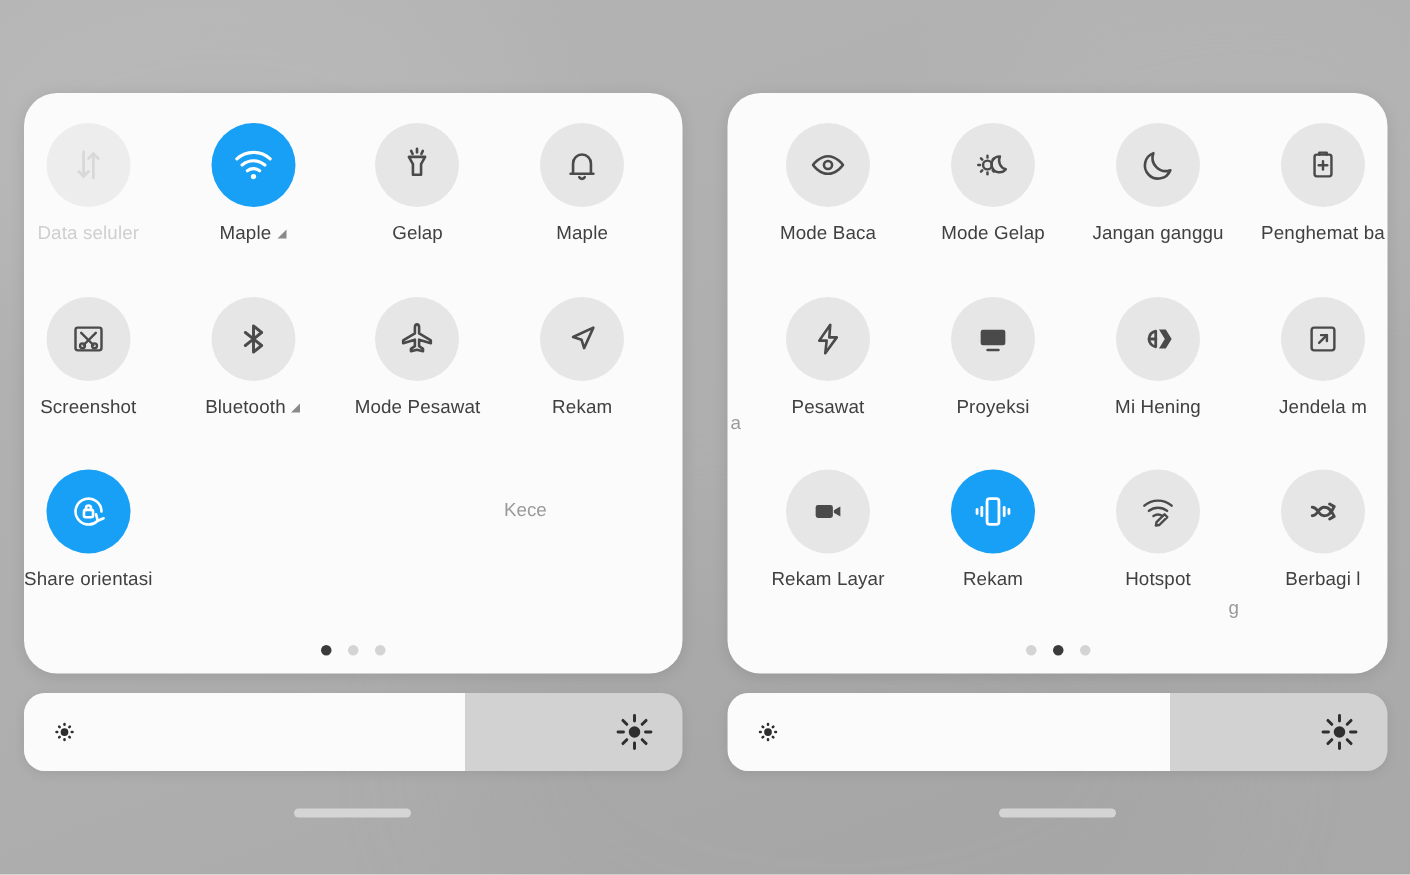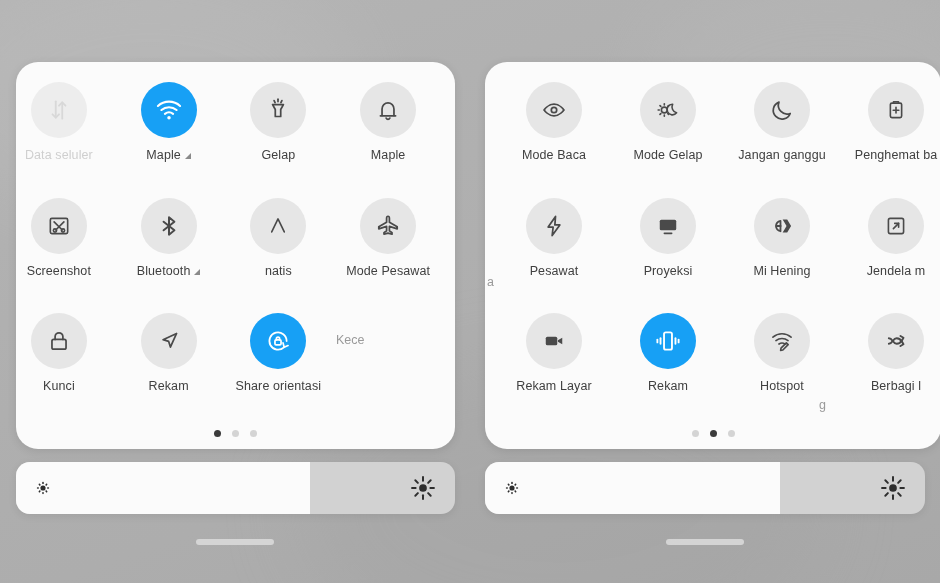--- a/index.html
+++ b/index.html
@@ -21,21 +21,21 @@
   .phone.left{left:0;}
   .phone.right{left:470px;}
 
   
   .cc-card{
     position:absolute;left:16px;top:62px;width:439px;height:387px;
     background:#fbfbfb;border-radius:22px;
     box-shadow:0 2px 10px rgba(0,0,0,.10);
     overflow:hidden;
   }
-  .phone.right .cc-card{left:15px;width:440px;padding-left:16px;}
+  .phone.right .cc-card{left:15px;width:440px;}
 
   .tiles{
     position:absolute;left:0;top:0;width:100%;height:100%;
     display:grid;grid-template-columns:repeat(4,1fr);
     grid-template-rows:repeat(3,1fr);
     padding:14px 0 26px 0;box-sizing:border-box;
   }
   
   .tiles.shift-left{transform:translateX(-12px);}
   .tiles.shift-right{transform:translateX(12px);}
@@ -193,53 +193,32 @@
             <svg width="26" height="26" viewBox="0 0 24 24" fill="none" stroke-width="1.8" stroke-linecap="round" stroke-linejoin="round">
               <path d="M7 8l10 8-5 4V4l5 4-10 8"></path>
             </svg>
           </div>
           <div class="lbl">
             <span>Bluetooth</span>
             <i class="caret"></i>
           </div>
         </div>
 
-        <div class="tile">
-          <div class="circ">
-            <svg width="26" height="26" viewBox="0 0 24 24" fill="none" stroke-width="1.5" stroke-linecap="round" stroke-linejoin="round">
-              <path d="M6.2 17.5L12 5.5l5.8 12"></path>
-            </svg>
-          </div>
-          <div class="lbl">
-            <span>natis</span>
-          </div>
-        </div>
 
         <div class="tile">
           <div class="circ">
             <svg width="26" height="26" viewBox="0 0 24 24" fill="none" stroke-width="1.6" stroke-linecap="round" stroke-linejoin="round">
               <path d="M12 3c.9 0 1.3.9 1.3 2v3.6l7.2 4.2v1.8l-7.2-2.2v4l2.4 1.7v1.4L12 18.6l-3.7.9v-1.4l2.4-1.7v-4L3.5 14.6v-1.8l7.2-4.2V5c0-1.1.4-2 1.3-2z"></path>
             </svg>
           </div>
           <div class="lbl">
             <span>Mode Pesawat</span>
           </div>
         </div>
 
-        <div class="tile">
-          <div class="circ">
-            <svg width="26" height="26" viewBox="0 0 24 24" fill="none" stroke-width="1.6" stroke-linecap="round" stroke-linejoin="round">
-              <rect x="5.5" y="10.5" width="13" height="9" rx="1.6"></rect>
-              <path d="M8.4 10.5V8a3.6 3.6 0 0 1 7.2 0v2.5"></path>
-            </svg>
-          </div>
-          <div class="lbl">
-            <span>Kunci</span>
-          </div>
-        </div>
 
         <div class="tile">
           <div class="circ">
             <svg width="26" height="26" viewBox="0 0 24 24" fill="none" stroke-width="1.6" stroke-linecap="round" stroke-linejoin="round">
               <path d="M19 5L6.5 10.8l5.2 1.6 1.6 5.2L19 5z"></path>
             </svg>
           </div>
           <div class="lbl">
             <span>Rekam</span>
           </div>

